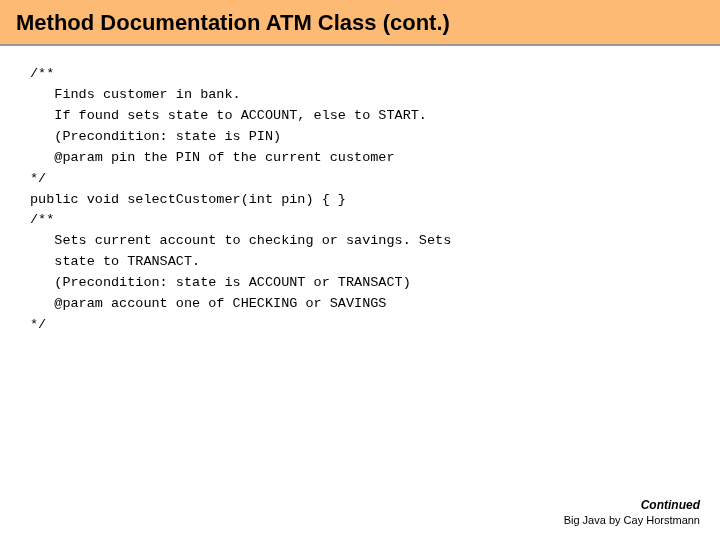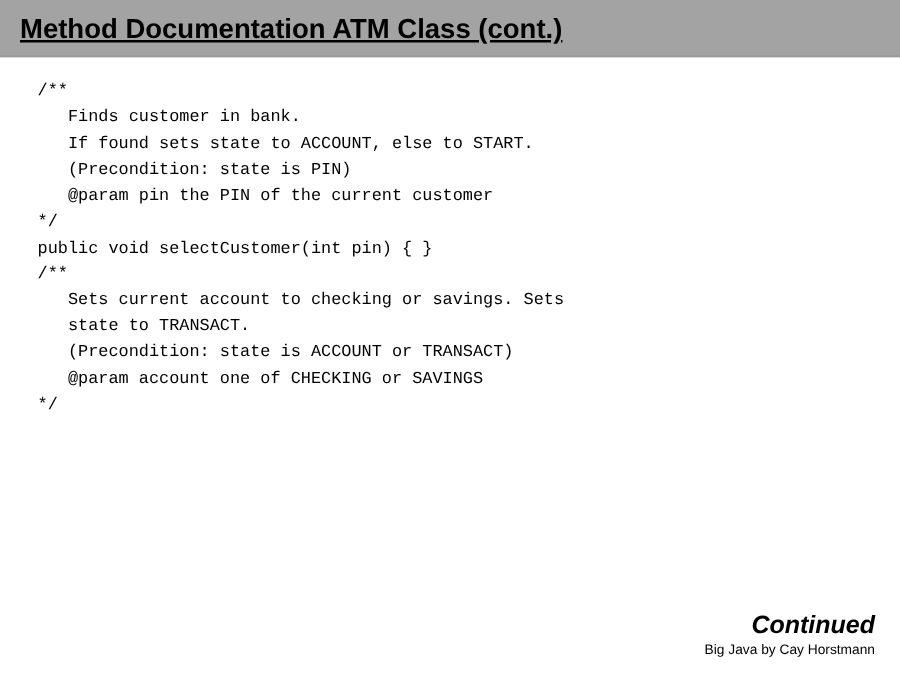--- a/index.html
+++ b/index.html
@@ -10,24 +10,23 @@
 
     body {
       width: 720px;
       height: 540px;
       background: #ffffff;
       font-family: Arial, sans-serif;
       overflow: hidden;
     }
 
     #header {
-      background: #a3a3a3;
+      background: #fdba74;
       padding: 10px 16px 8px 16px;
       border-bottom: 2px solid #999;
-      text-decoration: underline;
     }
 
     #header h1 {
       font-size: 22px;
       font-weight: bold;
       color: #000;
     }
 
     #content {
       padding: 18px 30px 10px 30px;
@@ -46,21 +45,21 @@
     #footer {
       position: absolute;
       bottom: 14px;
       right: 20px;
       text-align: right;
     }
 
     #continued {
       font-style: italic;
       font-weight: bold;
-      font-size: 20px;
+      font-size: 12px;
       color: #000;
     }
 
     #copyright {
       font-size: 11px;
       color: #000;
       margin-top: 2px;
     }
   </style>
 </head>

